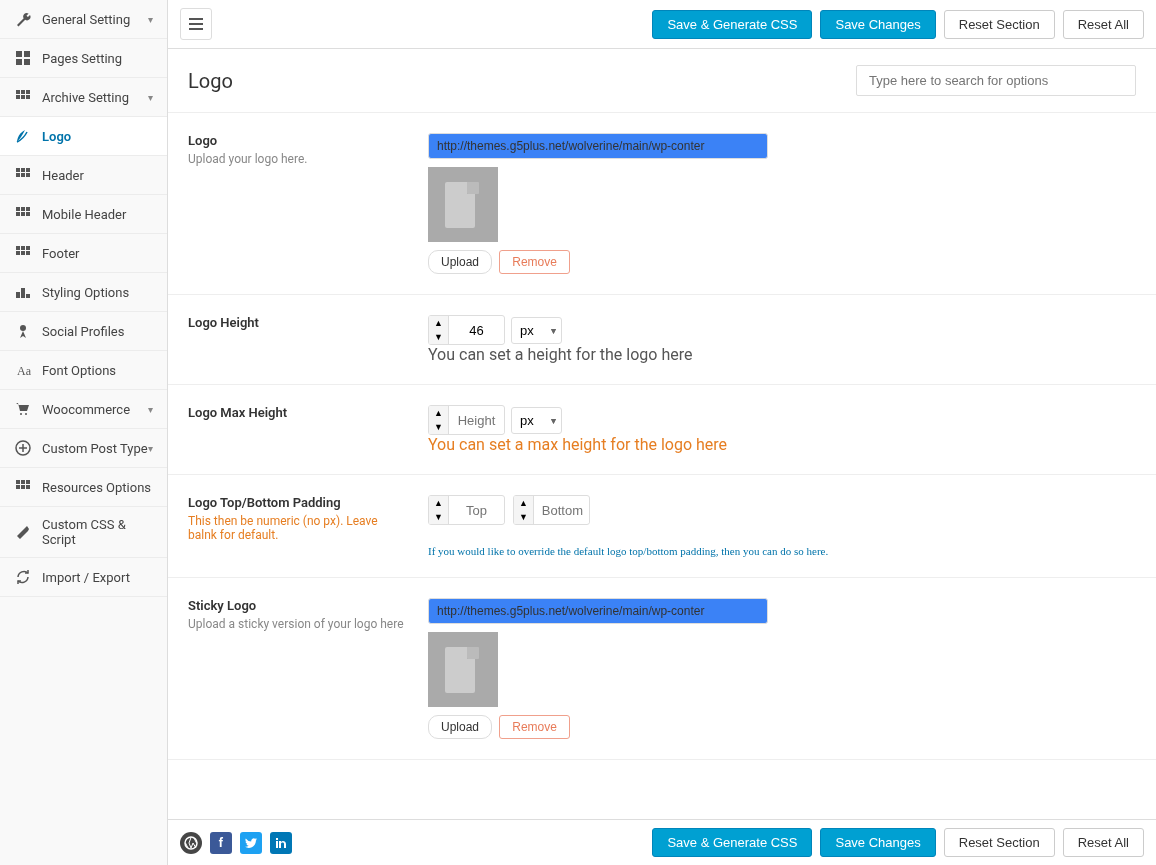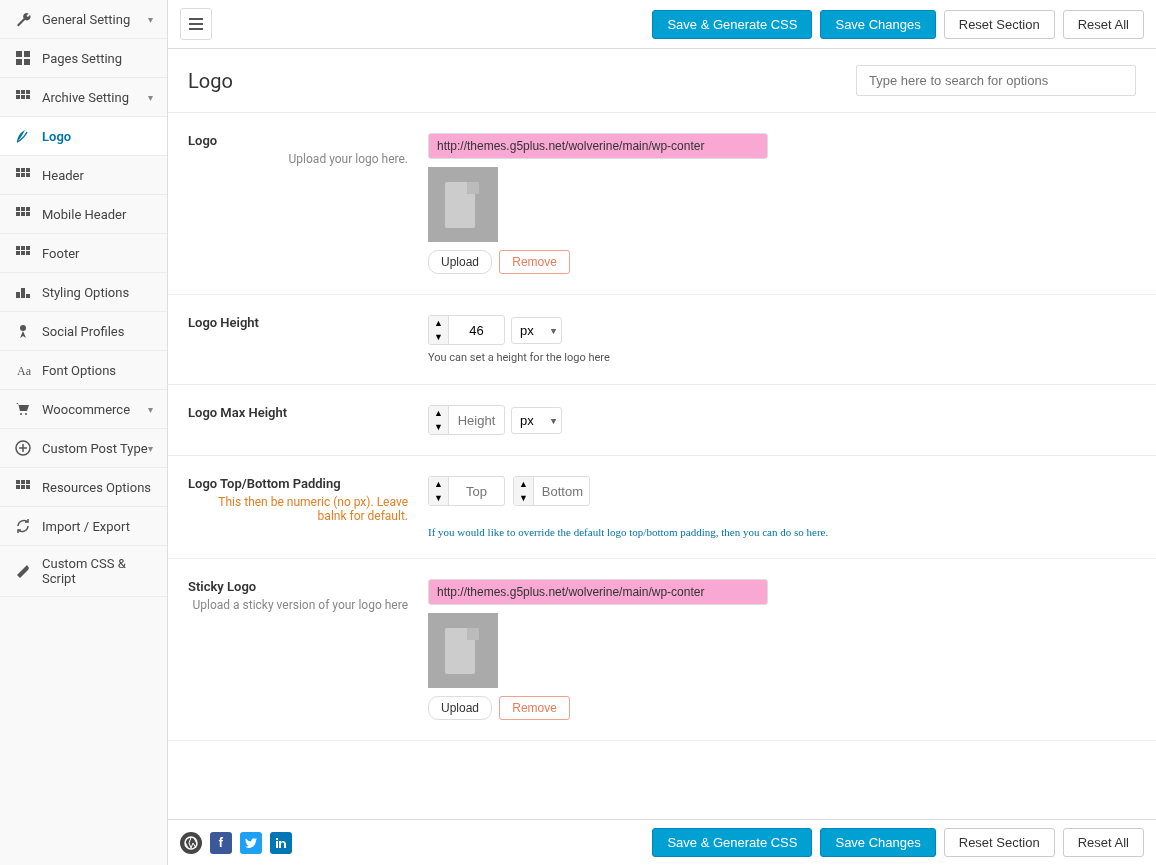--- a/index.html
+++ b/index.html
@@ -31,35 +31,35 @@
     .content-area { flex: 1; overflow-y: auto; padding: 0; background: #fff; margin: 0; }
     
     .content-header { padding: 16px 20px; display: flex; align-items: center; justify-content: space-between; border-bottom: 1px solid #eee; }
     .content-title { font-size: 20px; font-weight: 400; color: #333; }
     .search-box { padding: 7px 12px; border: 1px solid #ddd; border-radius: 2px; width: 280px; font-size: 13px; color: #aaa; }
     
     
     .form-section { padding: 20px; border-bottom: 1px solid #eee; display: flex; gap: 20px; }
     .form-label-col { width: 220px; flex-shrink: 0; }
     .form-label { font-weight: 600; font-size: 13px; color: #333; margin-bottom: 4px; }
-    .form-description { font-size: 12px; color: #888; margin-top: 3px; text-align: right; }
+    .form-description { font-size: 12px; color: #888; margin-top: 3px; }
     .form-description.orange { color: #e67e22; }
     .form-control-col { flex: 1; }
     
-    .url-input { width: 340px; padding: 5px 8px; border: 1px solid #ddd; border-radius: 3px; font-size: 12px; color: #333; background: #f9a8d4; }
+    .url-input { width: 340px; padding: 5px 8px; border: 1px solid #ddd; border-radius: 3px; font-size: 12px; color: #333; background: #3b82f6; }
     
     .btn-upload { padding: 4px 12px; border: 1px solid #ddd; border-radius: 10px; cursor: pointer; font-size: 12px; background: #fff; color: #333; margin-right: 4px; }
     .btn-remove { padding: 4px 12px; border: 1px solid #f0a08c; border-radius: 3px; cursor: pointer; font-size: 12px; background: #fff; color: #e87c5a; }
     
     .num-input-group { display: flex; align-items: center; gap: 6px; }
     .unit-select { padding: 5px 6px; border: 1px solid #ddd; border-radius: 3px; font-size: 13px; background: #fff; appearance: none; padding-right: 20px; }
     .unit-select-wrap { position: relative; display: inline-block; }
     .unit-select-wrap::after { content: '▾'; position: absolute; right: 6px; top: 50%; transform: translateY(-50%); font-size: 10px; pointer-events: none; color: #666; }
     
-    .hint-text { font-size: 11px; color: #555; margin-top: 6px; }
+    .hint-text { font-size: 16px; color: #555; }
     .hint-text.orange { color: #e67e22; }
     
     
     .bottom-toolbar { background: #fff; border-top: 1px solid #ddd; padding: 8px 12px; display: flex; align-items: center; gap: 8px; flex-shrink: 0; }
     .bottom-toolbar-left { display: flex; align-items: center; gap: 8px; }
     .bottom-toolbar-spacer { flex: 1; }
     
     .social-icon { width: 22px; height: 22px; border-radius: 3px; display: flex; align-items: center; justify-content: center; font-size: 12px; color: #fff; cursor: pointer; }
     .social-icon.wordpress { background: #464646; border-radius: 50%; }
     .social-icon.facebook { background: #3b5998; }
@@ -226,35 +226,35 @@
             <rect x="1" y="6" width="4" height="4"></rect>
             <rect x="6" y="6" width="4" height="4"></rect>
             <rect x="11" y="6" width="4" height="4"></rect>
           </svg>
       </span>
       <span class="item-label">Resources Options</span>
     </div>
 
     <div class="sidebar-item">
       <span class="item-icon">
+        <svg class="icon-svg" viewBox="0 0 16 16" fill="#555">
+            <path d="M2 12 L10 4 L13 7 L5 15 Z M10 4 L13 7 L14 5 L12 2 Z"></path>
+          </svg>
+      </span>
+      <span class="item-label">Custom CSS &amp; Script</span>
+    </div>
+
+    <div class="sidebar-item">
+      <span class="item-icon">
         <svg class="icon-svg" viewBox="0 0 16 16" fill="none" stroke="#555" stroke-width="1.5">
             <path d="M13 4A6 6 0 003 8M3 12A6 6 0 0013 8"></path>
             <path d="M13 1v3h-3M3 15v-3h3"></path>
           </svg>
       </span>
       <span class="item-label">Import / Export</span>
-    </div>
-
-    <div class="sidebar-item">
-      <span class="item-icon">
-        <svg class="icon-svg" viewBox="0 0 16 16" fill="#555">
-            <path d="M2 12 L10 4 L13 7 L5 15 Z M10 4 L13 7 L14 5 L12 2 Z"></path>
-          </svg>
-      </span>
-      <span class="item-label">Custom CSS &amp; Script</span>
     </div>
 
   </div>
 
   <div class="main-content">
 
     <div class="toolbar">
       <button class="sidebar-icon-btn">
         <svg width="16" height="16" viewBox="0 0 16 16" fill="#555">
             <rect x="1" y="2" width="14" height="2"></rect>
@@ -338,20 +338,21 @@
             </div>
             <div class="unit-select-wrap">
               <select class="unit-select" style="padding: 5px 22px 5px 8px;">
                 <option>px</option>
                 <option>em</option>
                 <option>%</option>
               </select>
               <span style="position: absolute; right: 6px; top: 50%; transform: translateY(-50%); font-size: 10px; pointer-events: none; color: #666;">▾</span>
             </div>
           </div>
+          <div class="hint-text orange" style="color: #e67e22;">You can set a max height for the logo here</div>
         </div>
       </div>
 
       <div class="form-section">
         <div class="form-label-col">
           <div class="form-label">Logo Top/Bottom Padding</div>
           <div class="form-description orange" style="color: #e67e22; font-size: 12px; margin-top: 4px;">This then be numeric (no px). Leave balnk for default.</div>
         </div>
         <div class="form-control-col">
           <div style="display: flex; align-items: center; gap: 8px;">

